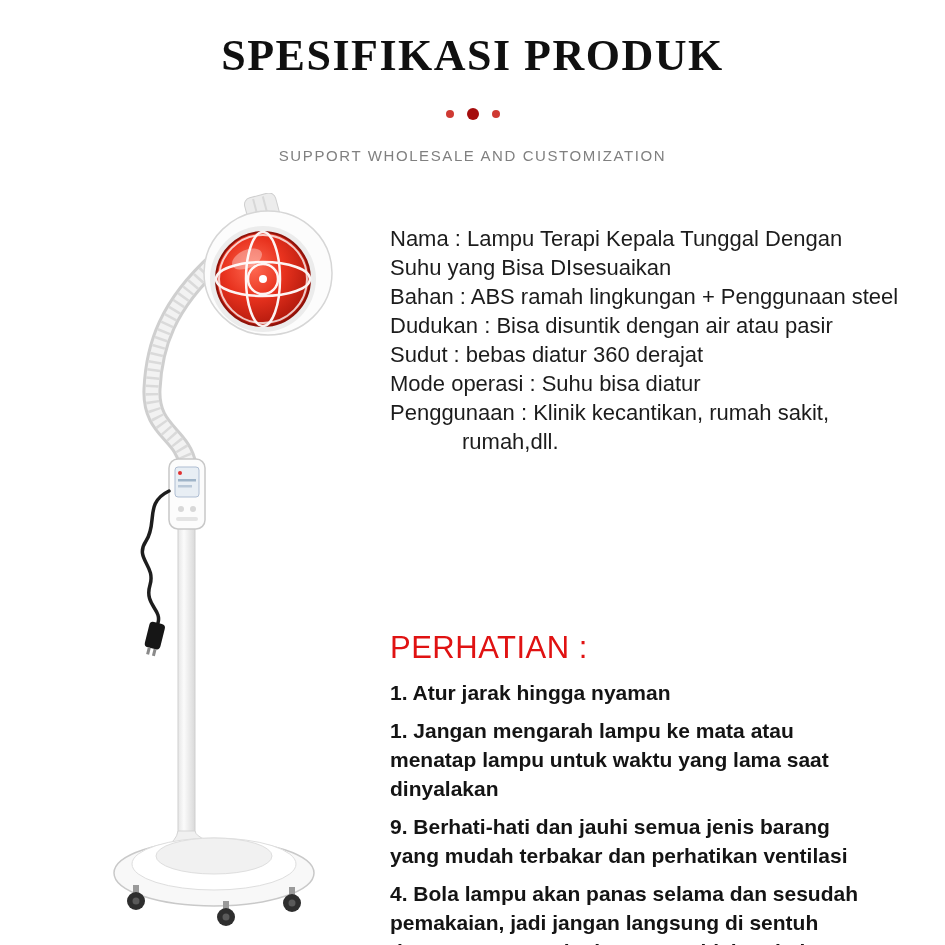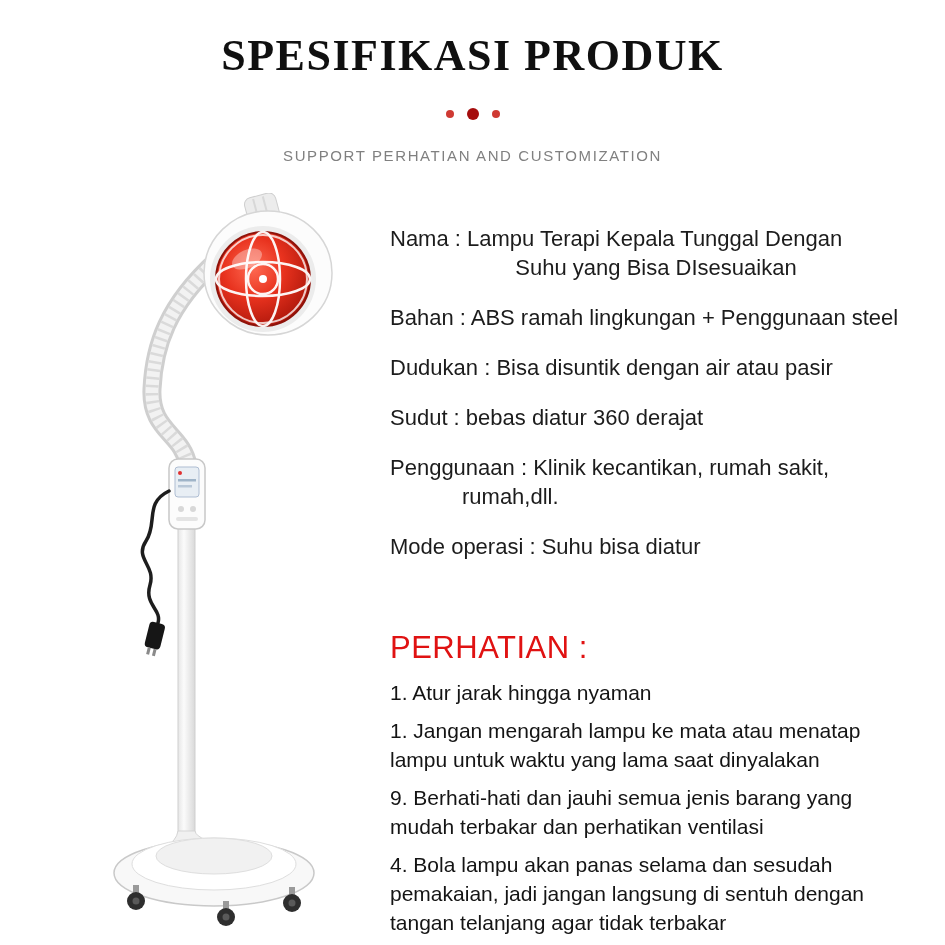--- a/index.html
+++ b/index.html
@@ -20,50 +20,50 @@
   .subtitle {
     position:absolute; top:147px; left:0; width:100%;
     text-align:center; font-size:15px; letter-spacing:1.6px; color:#808080;
   }
 
   .lamp { position:absolute; left:66px; top:193px; width:345px; height:748px; }
   .lamp svg { width:100%; height:100%; display:block; }
 
   .specs {
     position:absolute; left:390px; top:224px; width:532px;
-    display:flex; flex-direction:column; gap:21px;
+    display:flex; flex-direction:column; 
     font-size:22px; line-height:1.32; color:#1c1c1c;
   }
-  .spec .l2-center { text-align:center; }
+  .spec .l2-center { }
   .spec .l2-indent { padding-left:72px; }
 
   .attention { position:absolute; left:390px; top:630px; width:480px; }
   .attention-heading {
     color:#e01212; font-weight:400; font-size:31px;
     letter-spacing:.5px; margin-bottom:13px;
   }
   .attention-item {
-    font-size:21px; font-weight:400; line-height:1.38;
+    font-size:21px; font-weight:700; line-height:1.38;
     margin-bottom:9px; color:#141414;
   }
 </style>
 </head>
 <body>
 
 <div class="page">
 
   <h1 class="title">SPESIFIKASI PRODUK</h1>
 
   <div class="dots">
     <span class="dot small"></span>
     <span class="dot big"></span>
     <span class="dot small"></span>
   </div>
 
-  <div class="subtitle">SUPPORT PERHATIAN AND CUSTOMIZATION</div>
+  <div class="subtitle">SUPPORT WHOLESALE AND CUSTOMIZATION</div>
 
   <div class="lamp">
     <svg viewBox="0 0 345 748" role="img">
       <defs>
         <radialGradient id="redg" cx="40%" cy="38%" r="72%">
           <stop offset="0%" stop-color="#ff6a52"></stop>
           <stop offset="45%" stop-color="#e8321e"></stop>
           <stop offset="100%" stop-color="#a31208"></stop>
         </radialGradient>
         <linearGradient id="poleg" x1="0" x2="1" y1="0" y2="0">
@@ -150,25 +150,25 @@
   </div>
 
   <div class="specs">
     <div class="spec">
       <div>Nama : Lampu Terapi Kepala Tunggal Dengan</div>
       <div class="l2-center">Suhu yang Bisa DIsesuaikan</div>
     </div>
     <div class="spec">Bahan : ABS ramah lingkungan + Penggunaan steel</div>
     <div class="spec">Dudukan : Bisa disuntik dengan air atau pasir</div>
     <div class="spec">Sudut : bebas diatur 360 derajat</div>
+    <div class="spec">Mode operasi : Suhu bisa diatur</div>
     <div class="spec">
       <div>Penggunaan : Klinik kecantikan, rumah sakit,</div>
       <div class="l2-indent">rumah,dll.</div>
     </div>
-    <div class="spec">Mode operasi : Suhu bisa diatur</div>
   </div>
 
   <div class="attention">
     <div class="attention-heading">PERHATIAN :</div>
     <div class="attention-item">1. Atur jarak hingga nyaman</div>
     <div class="attention-item">1. Jangan mengarah lampu ke mata atau menatap lampu untuk waktu yang lama saat dinyalakan</div>
     <div class="attention-item">9. Berhati-hati dan jauhi semua jenis barang yang mudah terbakar dan perhatikan ventilasi</div>
     <div class="attention-item">4. Bola lampu akan panas selama dan sesudah pemakaian, jadi jangan langsung di sentuh dengan tangan telanjang agar tidak terbakar</div>
   </div>
 

